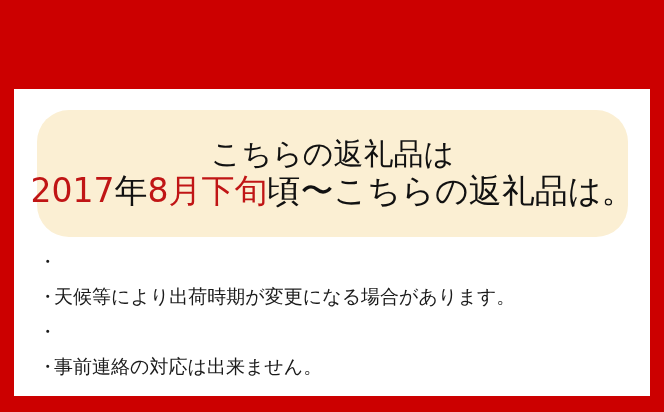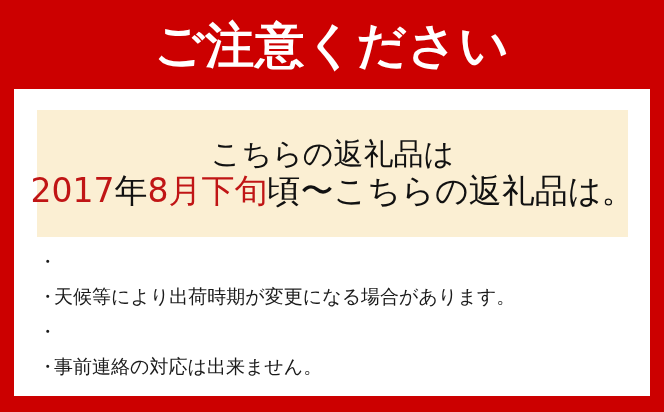--- a/index.html
+++ b/index.html
@@ -61,20 +61,21 @@
     left: 23px;
     top: 21px;
     width: 591px;
     height: 127px;
     background: #fbefd3;
     box-sizing: border-box;
     display: flex;
     flex-direction: column;
     align-items: center;
     justify-content: center;
+    border-radius: 32px;
   }
   .notice-line {
     white-space: nowrap;
     color: #111111;
     font-family: "DejaVu Sans", "Liberation Sans", sans-serif;
     line-height: 1.18;
   }
   #notice-line-1 {
     font-size: 30px;
     margin-bottom: 1px;
@@ -108,23 +109,20 @@
   }
   .bullet-text {
     flex: none;
   }
 </style>
 </head>
 <body>
 
 <div id="banner">
 
-  <div id="header-band">
-    <div id="header-title">ご注意ください</div>
-  </div>
 
   <div id="card">
 
     <div id="notice-box">
       <div class="notice-line" id="notice-line-1">こちらの返礼品は</div>
       <div class="notice-line" id="notice-line-2"><span class="hl-red">2017</span><span>年</span><span class="hl-red">8月</span><span class="hl-red">下旬</span><span>頃〜こちらの返礼品は。</span></div>
     </div>
 
     <div id="bullet-list">
 

